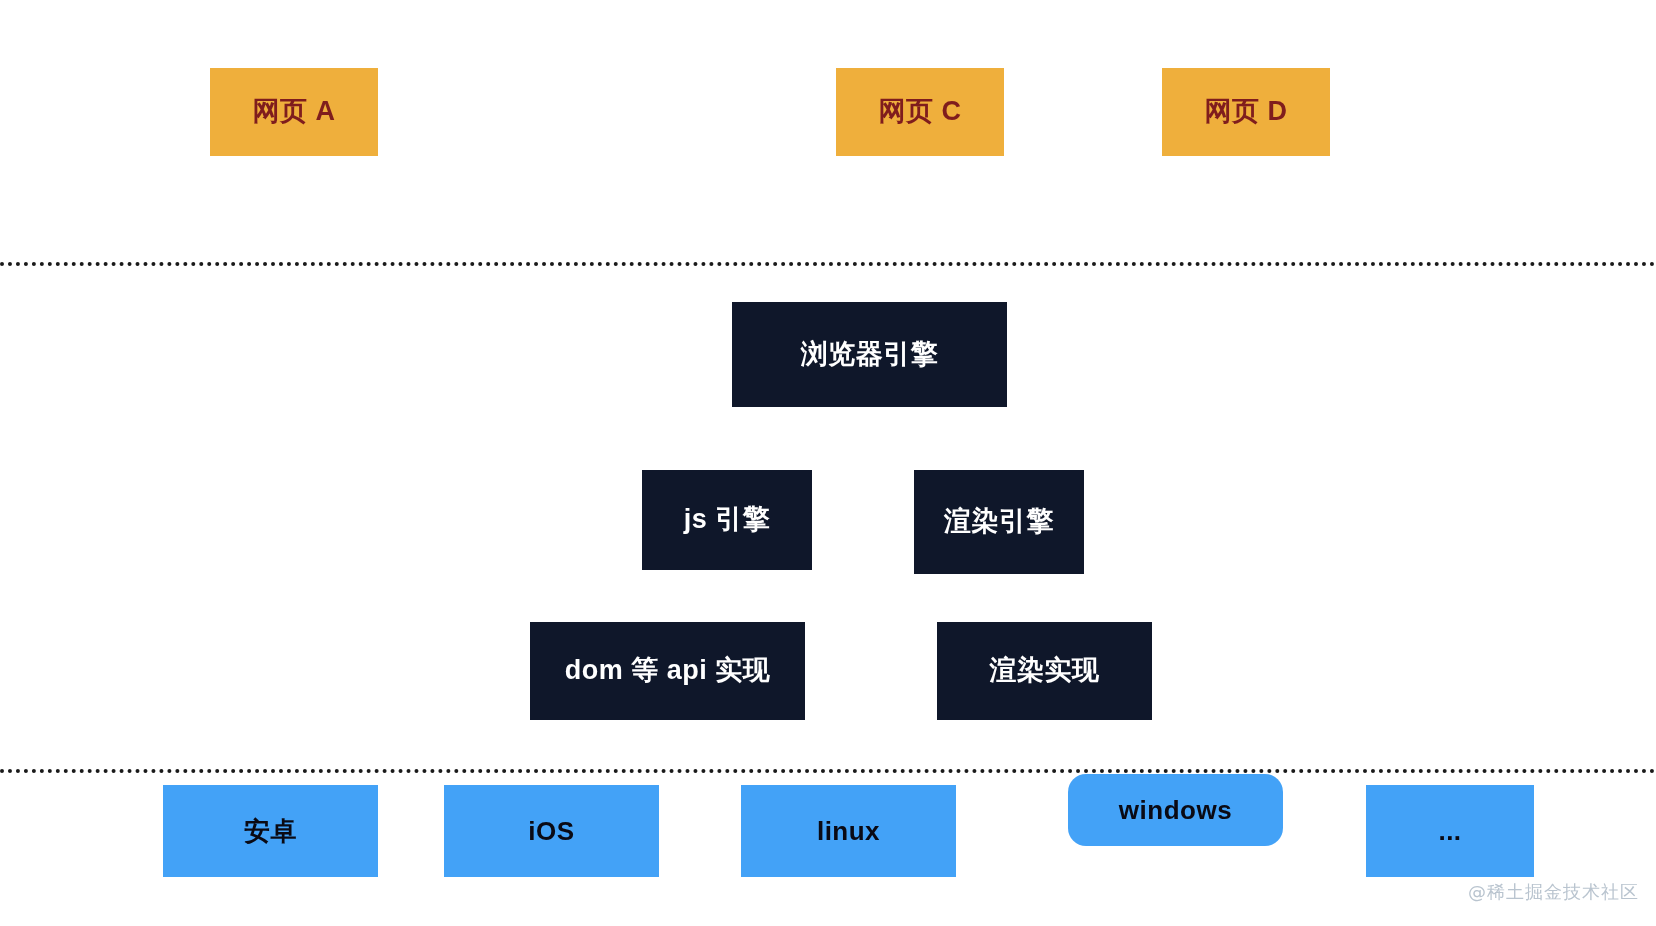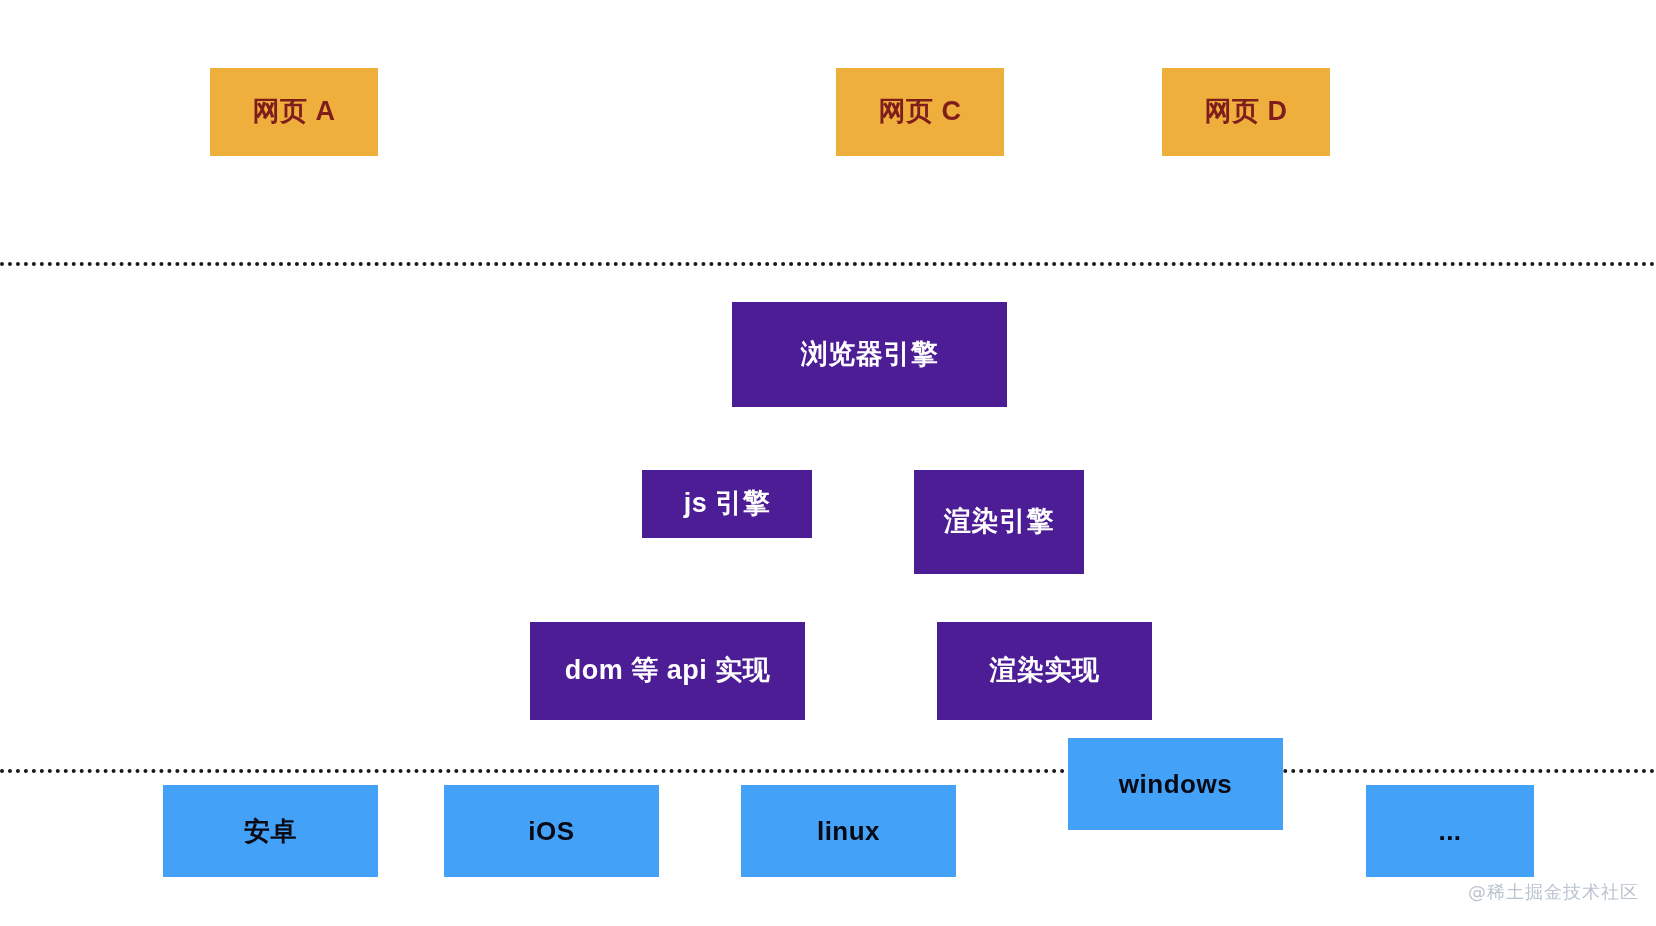--- a/index.html
+++ b/index.html
@@ -29,21 +29,21 @@
     white-space: nowrap;
   }
   .box-page {
     background: #efaf3c;
     color: #7f1d1d;
     font-size: 27px;
     font-weight: 700;
     letter-spacing: 0.5px;
   }
   .box-engine {
-    background: #4c1d95;
+    background: #0f172a;
     color: #ffffff;
     font-size: 27px;
     font-weight: 700;
     letter-spacing: 0.5px;
   }
   .box-os {
     background: #43a2f7;
     color: #0a0a14;
     font-size: 26px;
     font-weight: 700;
@@ -70,28 +70,28 @@
 
 <div id="canvas">
 
   <div class="box box-page" style="left:210px;top:68px;width:168px;height:88px;">网页 A</div>
   <div class="box box-page" style="left:836px;top:68px;width:168px;height:88px;">网页 C</div>
   <div class="box box-page" style="left:1162px;top:68px;width:168px;height:88px;">网页 D</div>
 
   <div class="divider" style="top:262px;"></div>
 
   <div class="box box-engine" style="left:732px;top:302px;width:275px;height:105px;">浏览器引擎</div>
-  <div class="box box-engine" style="left:642px;top:470px;width:170px;height:68px;">js 引擎</div>
+  <div class="box box-engine" style="left:642px;top:470px;width:170px;height:100px;">js 引擎</div>
   <div class="box box-engine" style="left:914px;top:470px;width:170px;height:104px;">渲染引擎</div>
   <div class="box box-engine" style="left:530px;top:622px;width:275px;height:98px;">dom 等 api 实现</div>
   <div class="box box-engine" style="left:937px;top:622px;width:215px;height:98px;">渲染实现</div>
 
   <div class="divider" style="top:769px;"></div>
 
   <div class="box box-os" style="left:163px;top:785px;width:215px;height:92px;">安卓</div>
   <div class="box box-os" style="left:444px;top:785px;width:215px;height:92px;">iOS</div>
   <div class="box box-os" style="left:741px;top:785px;width:215px;height:92px;">linux</div>
-  <div class="box box-os" style="left:1068px;top:738px;width:215px;height:92px;">windows</div>
+  <div class="box box-os" style="left:1068px;top:774px;width:215px;height:72px;border-radius:18px;">windows</div>
   <div class="box box-os" style="left:1366px;top:785px;width:168px;height:92px;">...</div>
 
   <div class="watermark" style="left:1468px;top:880px;">@稀土掘金技术社区</div>
 
 </div>
 
 </body></html>

